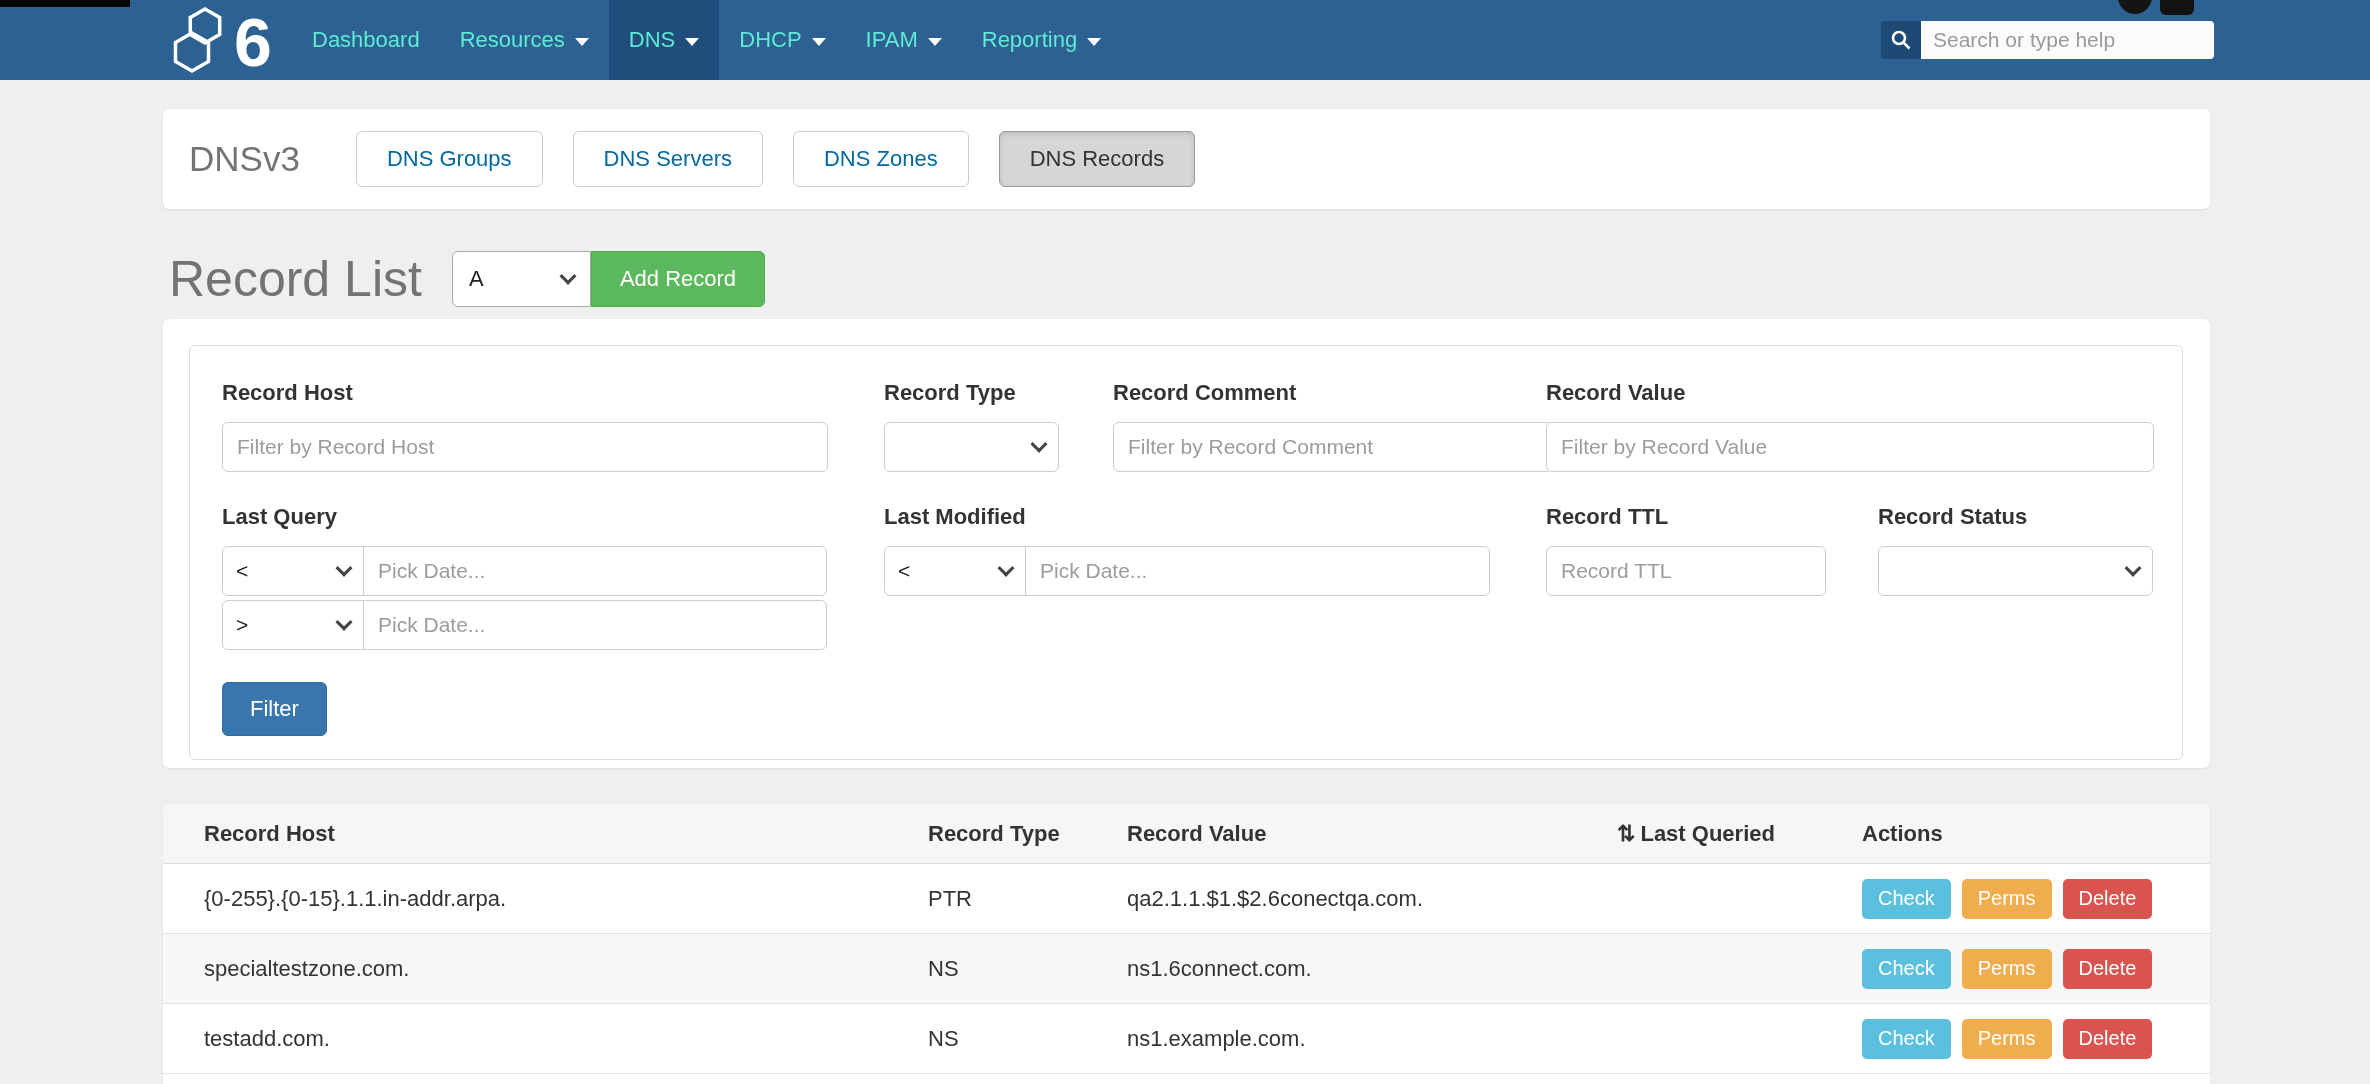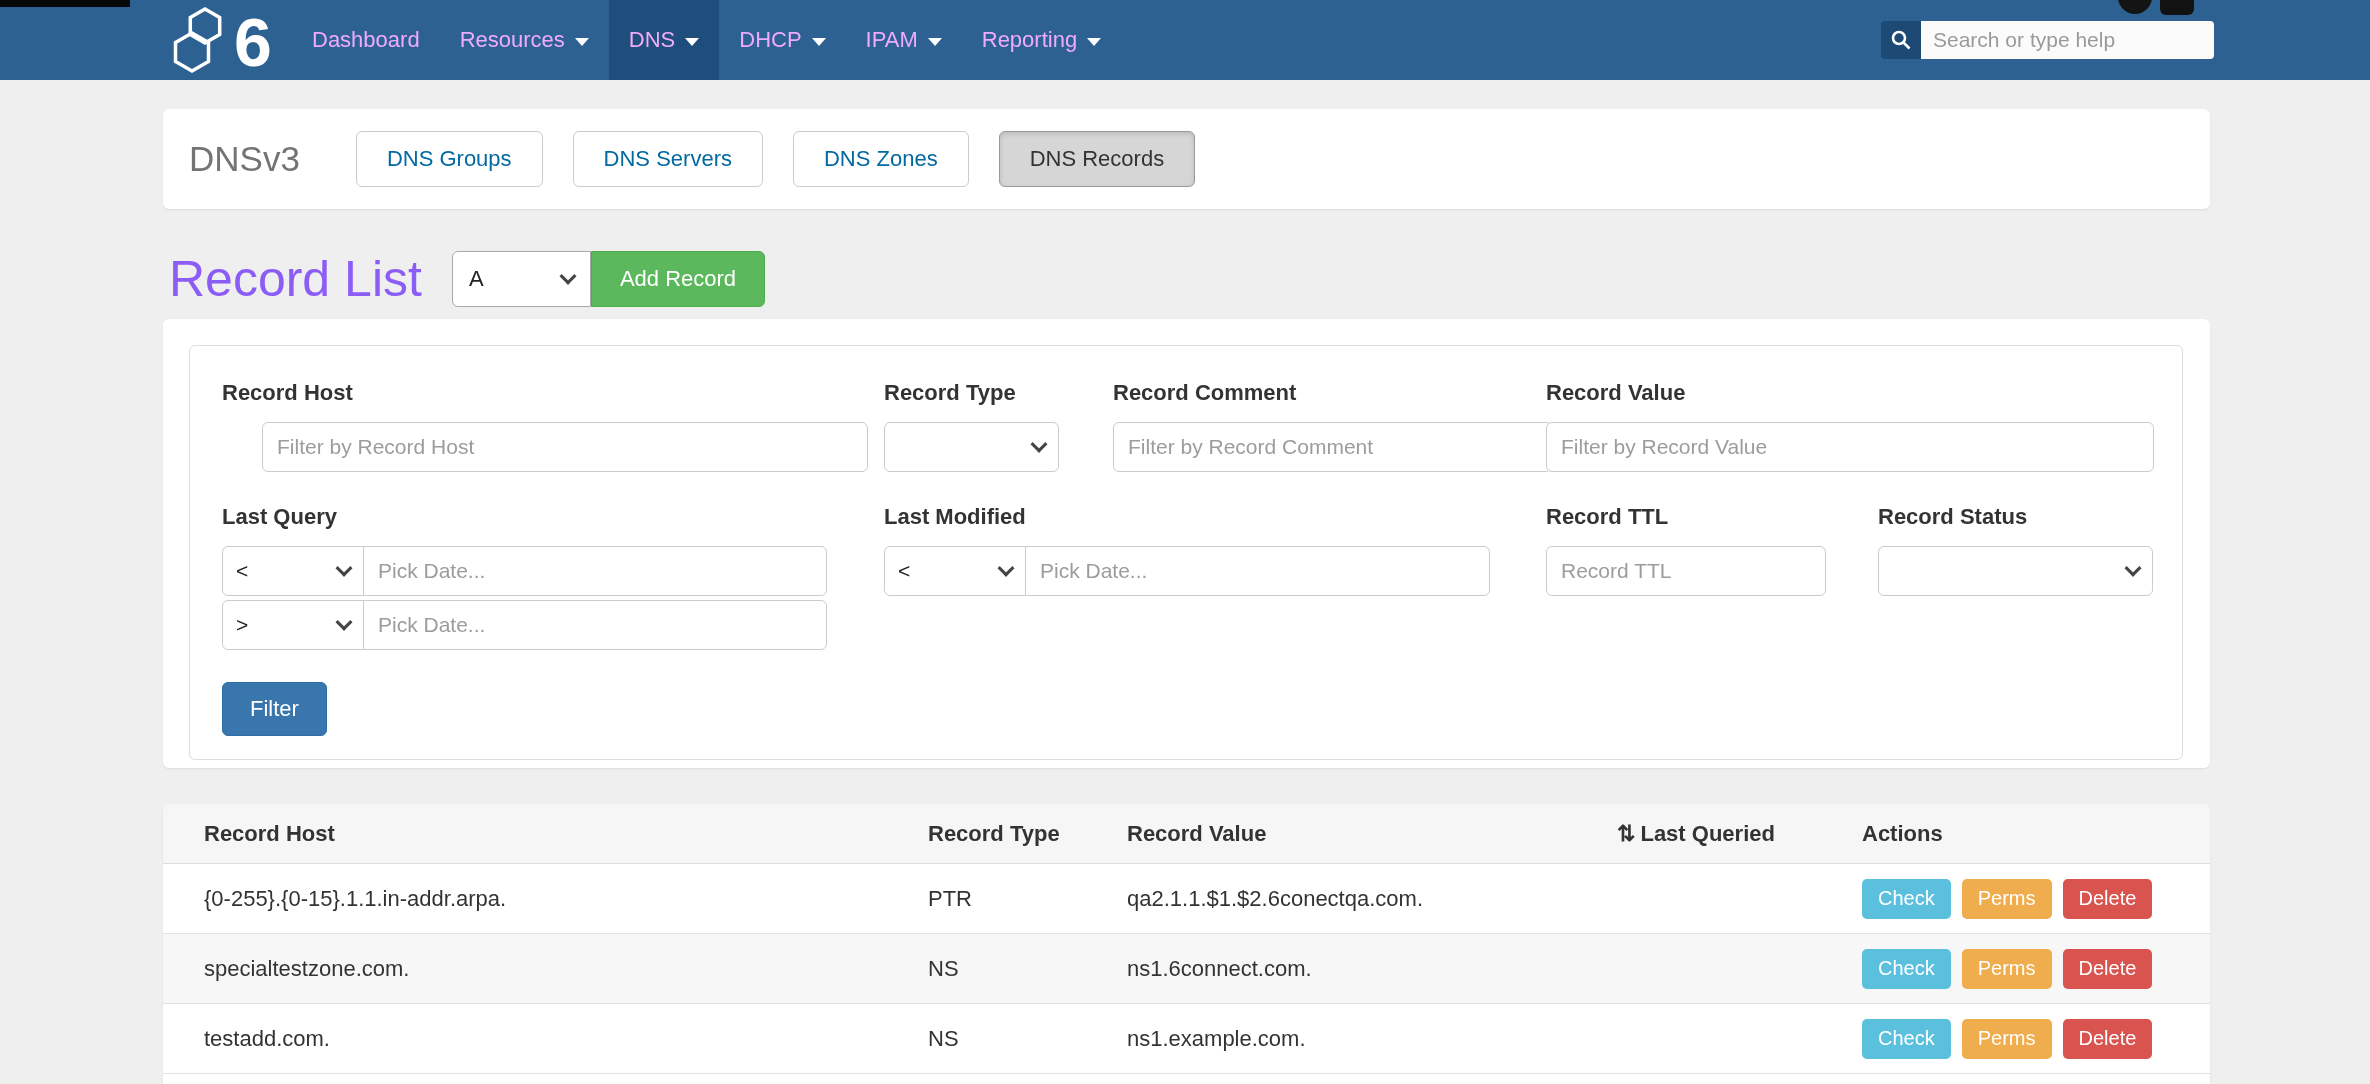--- a/index.html
+++ b/index.html
@@ -29,21 +29,21 @@
     position: absolute; left: 2160px; top: -11px; width: 34px; height: 26px;
     border-radius: 6px; background: #121212; z-index: 5;
   }
   .logo { position: absolute; left: 150px; top: 2px; }
   .nav-items {
     position: absolute; left: 292px; top: 0; height: 80px;
     display: flex; align-items: stretch;
   }
   .nav-item {
     display: flex; align-items: center; gap: 10px;
-    padding: 0 20px; color: #f0abfc; font-size: 22px; cursor: pointer;
+    padding: 0 20px; color: #5eead4; font-size: 22px; cursor: pointer;
     white-space: nowrap;
     text-align: center;
   }
   .nav-item.active { background: #1f4e7c; }
   .caret {
     width: 0; height: 0;
     border-left: 7px solid transparent; border-right: 7px solid transparent;
     border-top: 8px solid #fff; margin-top: 3px;
   }
   .search { position: absolute; right: 156px; top: 21px; display: flex; height: 38px; }
@@ -81,21 +81,21 @@
     background: #d6d6d6; border-color: #9a9a9a; color: #333;
     box-shadow: inset 0 2px 5px rgba(0,0,0,0.13);
   }
 
   
   .page-header {
     position: absolute; left: 169px; top: 250px; height: 58px;
     display: flex; align-items: center;
   }
   .page-title {
-    font-size: 50px; font-weight: 500; color: #8b5cf6;
+    font-size: 50px; font-weight: 500; color: #737373;
     margin-right: 30px; line-height: 58px;
   }
   .rt-select {
     width: 139px; height: 56px; background: #fff;
     border: 1px solid #a9a9a9; border-radius: 6px 0 0 6px;
     display: flex; align-items: center; justify-content: space-between;
     padding: 0 16px; font-size: 22px; color: #222; cursor: pointer;
   }
   .add-btn {
     height: 56px; padding: 0 28px; background: #5cb85c;
@@ -235,21 +235,21 @@
     <span>A</span>
     <span class="chev"></span>
   </div>
   <button class="add-btn">Add Record</button>
 </div>
 
 <div class="card filter-card">
   <div class="filter-panel">
 
     <div class="flabel" style="left:32px; top:34px;">Record Host</div>
-    <input class="tinput" style="left: 32px; top: 76px; width: 606px; margin-left: 40px;" placeholder="Filter by Record Host">
+    <input class="tinput" style="left: 32px; top: 76px; width: 606px;" placeholder="Filter by Record Host">
 
     <div class="flabel" style="left:694px; top:34px;">Record Type</div>
     <div class="fselect" style="left:694px; top:76px; width:175px;">
       <span></span>
       <span class="chev"></span>
     </div>
 
     <div class="flabel" style="left:923px; top:34px;">Record Comment</div>
     <input class="tinput" style="left: 923px; top: 76px; width: 439px;" placeholder="Filter by Record Comment">
 

